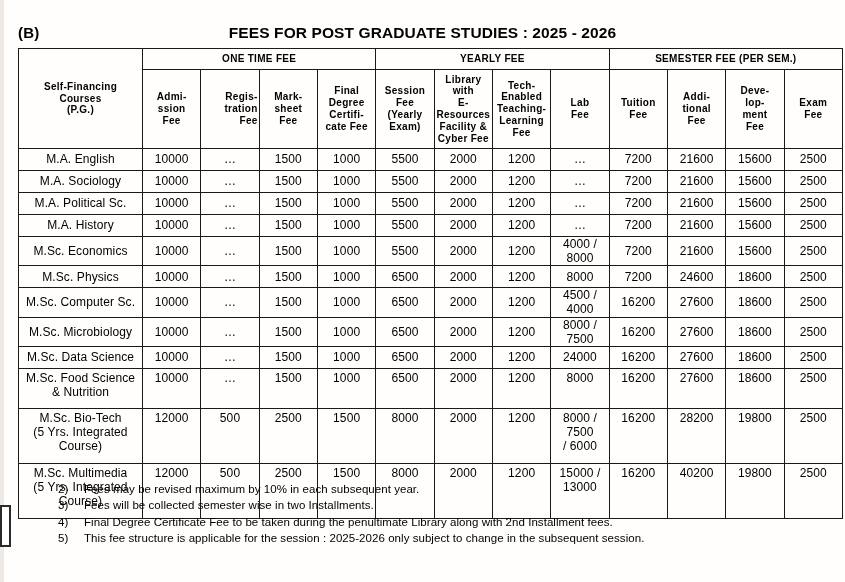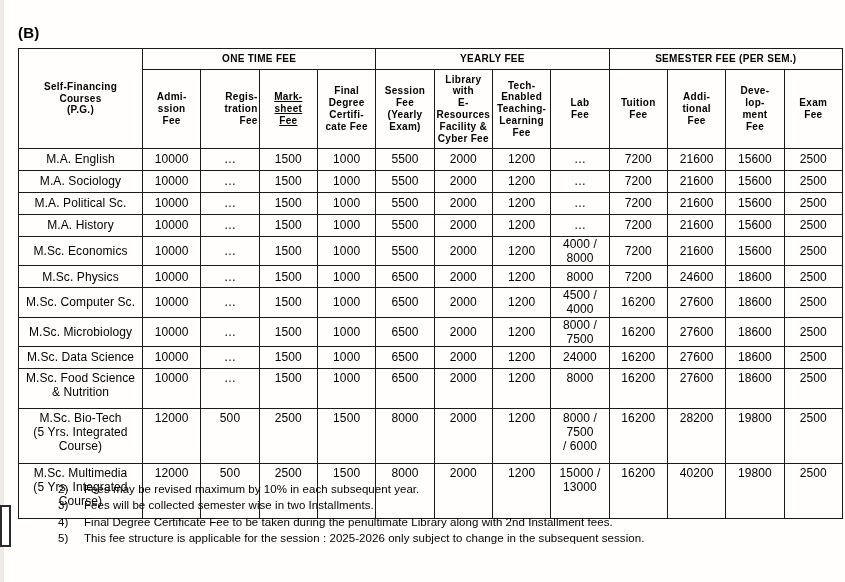--- a/index.html
+++ b/index.html
@@ -159,20 +159,21 @@
 </head>
 <body>
 
 <div class="page">
 
   <div class="edge-strip"></div>
   <div class="edge-artifact"></div>
 
   <div class="title-row">
     <div class="section-label">(B)</div>
+    <div class="main-title">FEES FOR POST GRADUATE STUDIES : 2025 - 2026</div>
   </div>
 
   <table class="fees">
     <thead>
       <tr>
         <th class="corner" rowspan="2" style="width: 121px;">
             <div>Self-Financing</div>
             <div>Courses</div>
             <div>(P.G.)</div>
           </th>
@@ -184,21 +185,21 @@
           <th class="subhead" style="width: 49px;">
             <div>Admi-</div>
             <div>ssion</div>
             <div>Fee</div>
           </th>
           <th class="subhead" style="width: 49px; text-align: right;">
             <div>Regis-</div>
             <div>tration</div>
             <div>Fee</div>
           </th>
-          <th class="subhead" style="width: 46px; text-decoration: underline;">
+          <th class="subhead" style="width: 46px;">
             <div>Mark-</div>
             <div>sheet</div>
             <div>Fee</div>
           </th>
           <th class="subhead" style="width: 66px;">
             <div>Final</div>
             <div>Degree</div>
             <div>Certifi-</div>
             <div>cate Fee</div>
           </th>

